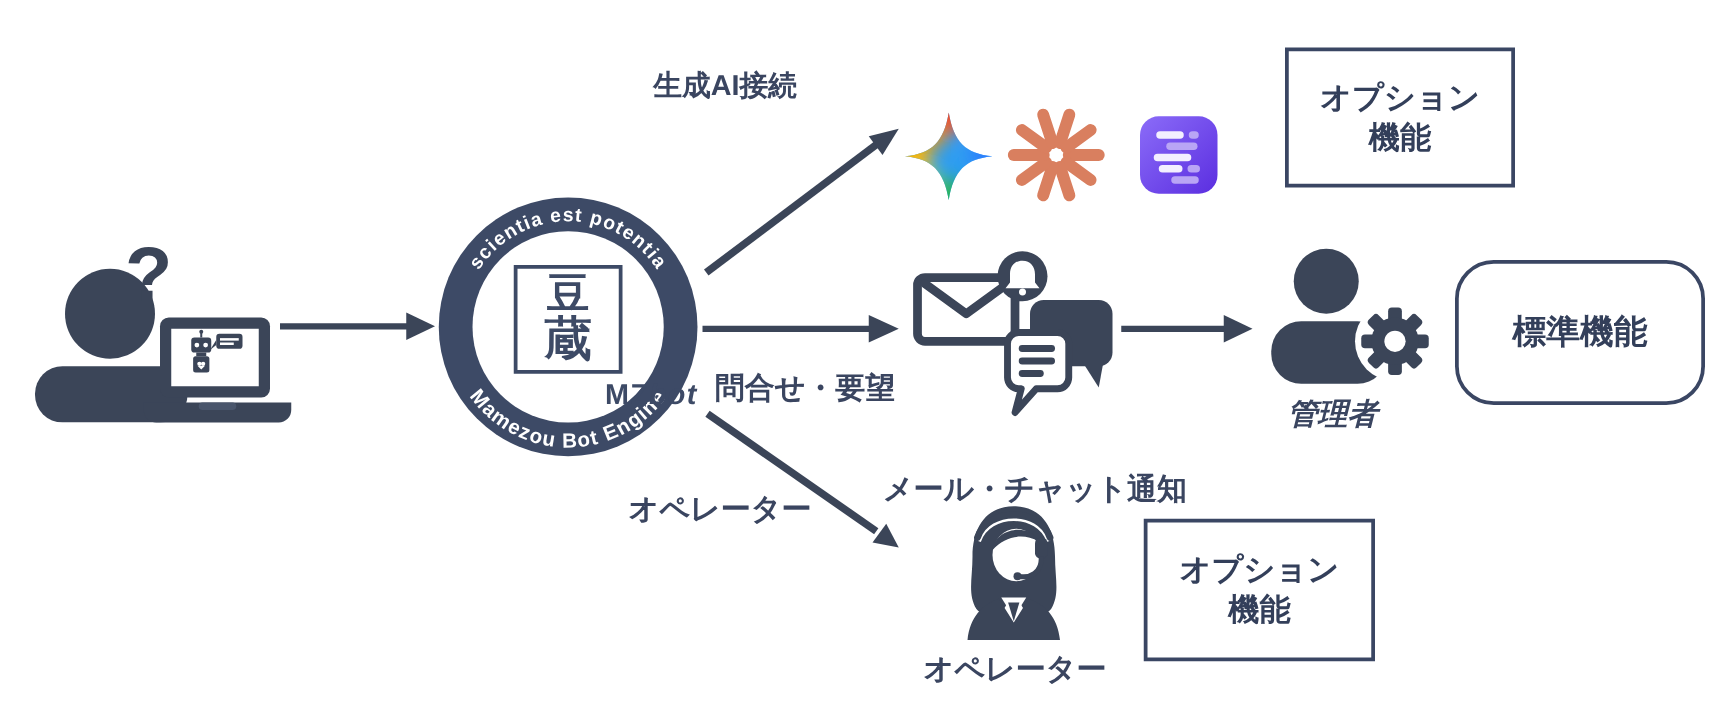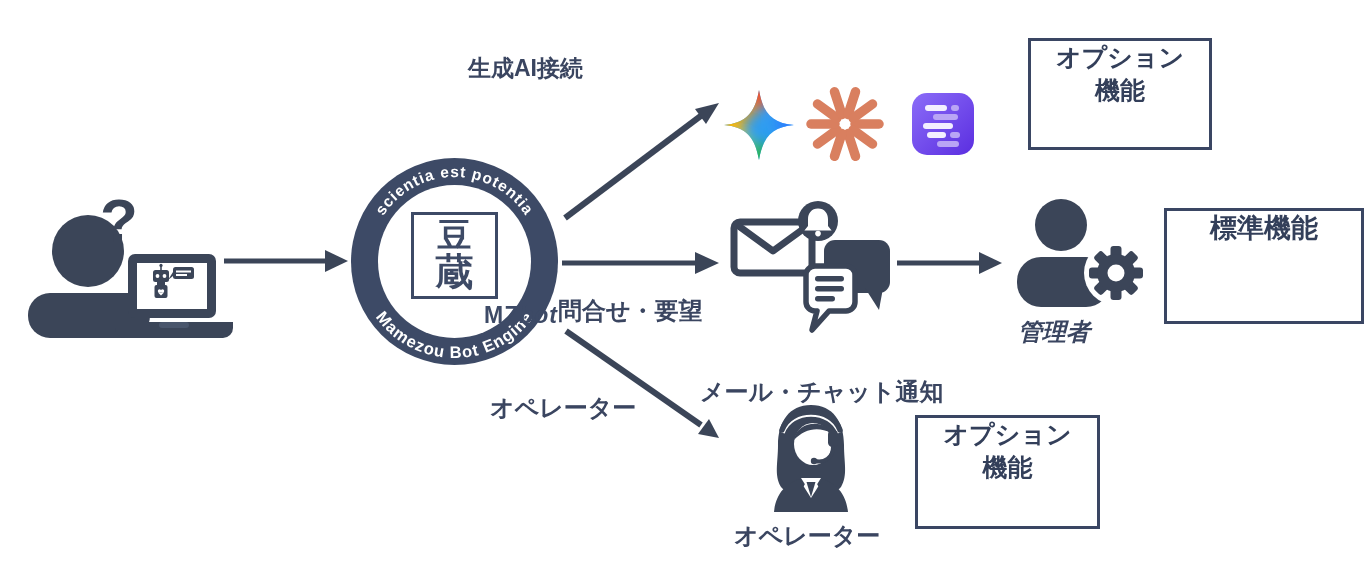--- a/index.html
+++ b/index.html
@@ -1,24 +1,24 @@
 <!DOCTYPE html>
 <html><head>
 <meta charset="utf-8">
 <style>
   html,body{margin:0;padding:0;background:#ffffff;}
   .stage{position:relative;width:1372px;height:569px;background:#ffffff;overflow:hidden;
          font-family:"Liberation Sans","DejaVu Sans",sans-serif;}
   .abs{position:absolute;}
-  .lbl{font-weight:bold;color:#3a4560;text-align:left;line-height:1.22;}
+  .lbl{font-weight:bold;color:#3a4560;text-align:center;line-height:1.22;}
   .lbl-24{font-size:24px;}
   .lbl-23{font-size:23px;}
   .qmark{font-size:62px;font-weight:bold;color:#3b4558;line-height:1;}
   .fnbox{background:#ffffff;border:3px solid #3a4663;box-sizing:border-box;
-         display:flex;flex-direction:column;align-items:center;justify-content:flex-start;
+         display:flex;flex-direction:column;align-items:center;justify-content:center;
          font-weight:bold;color:#333f5a;text-align:center;}
   .fnbox .l1{font-size:25px;line-height:1.3;}
   .fnbox.std .l1{font-size:27px;}
   
   .engine{width:207px;height:207px;}
   .engine .ring{position:absolute;left:0;top:0;width:207px;height:207px;border-radius:50%;background:#3d4a66;}
   .engine .inner{position:absolute;left:27px;top:27px;width:153px;height:153px;border-radius:50%;background:#ffffff;}
   .engine .sq{position:absolute;left:60px;top:54px;width:87px;height:87px;border:3px solid #3d4a66;box-sizing:border-box;
               display:flex;flex-direction:column;align-items:center;justify-content:center;}
   .engine .k1{font-size:34px;font-weight:bold;color:#3d4a66;line-height:1.05;}
@@ -222,21 +222,21 @@
           <rect x="-5.5" y="-27" width="11" height="54" rx="3" transform="rotate(90)"></rect>
           <rect x="-5.5" y="-27" width="11" height="54" rx="3" transform="rotate(135)"></rect>
         </g>
         <circle cx="104" cy="75" r="19"></circle>
       </g>
       <circle cx="104" cy="75" r="8.5" fill="#ffffff"></circle>
     </g>
   </svg>
   <div class="abs lbl lbl-24" style="left:1018px;top:317px;width:96px;font-style:italic;">管理者</div>
 
-  <div class="abs fnbox std" style="left:1164px;top:208px;width:200px;height:116px;">
+  <div class="abs fnbox std" style="left:1164px;top:208px;width:200px;height:116px;border-radius:31px;">
     <div class="l1">標準機能</div>
   </div>
 
   <div class="abs lbl lbl-24" style="left:490px;top:393px;width:172px;">
     <div>オペレーター</div>
   </div>
 
   <svg class="abs" style="left:766px;top:400px;" width="90" height="112" viewBox="0 0 90 112">
     <path d="M45 5 C23 5 12 22 12 45 C12 63 8 75 15 87 C21 95 35 93 39 84 L51 84 C55 93 69 95 75 87 C82 75 78 63 78 45 C78 22 67 5 45 5 Z" fill="#3b4558"></path>
     <path d="M17 33 C25 9 65 9 73 33" fill="none" stroke="#ffffff" stroke-width="3.5"></path>

